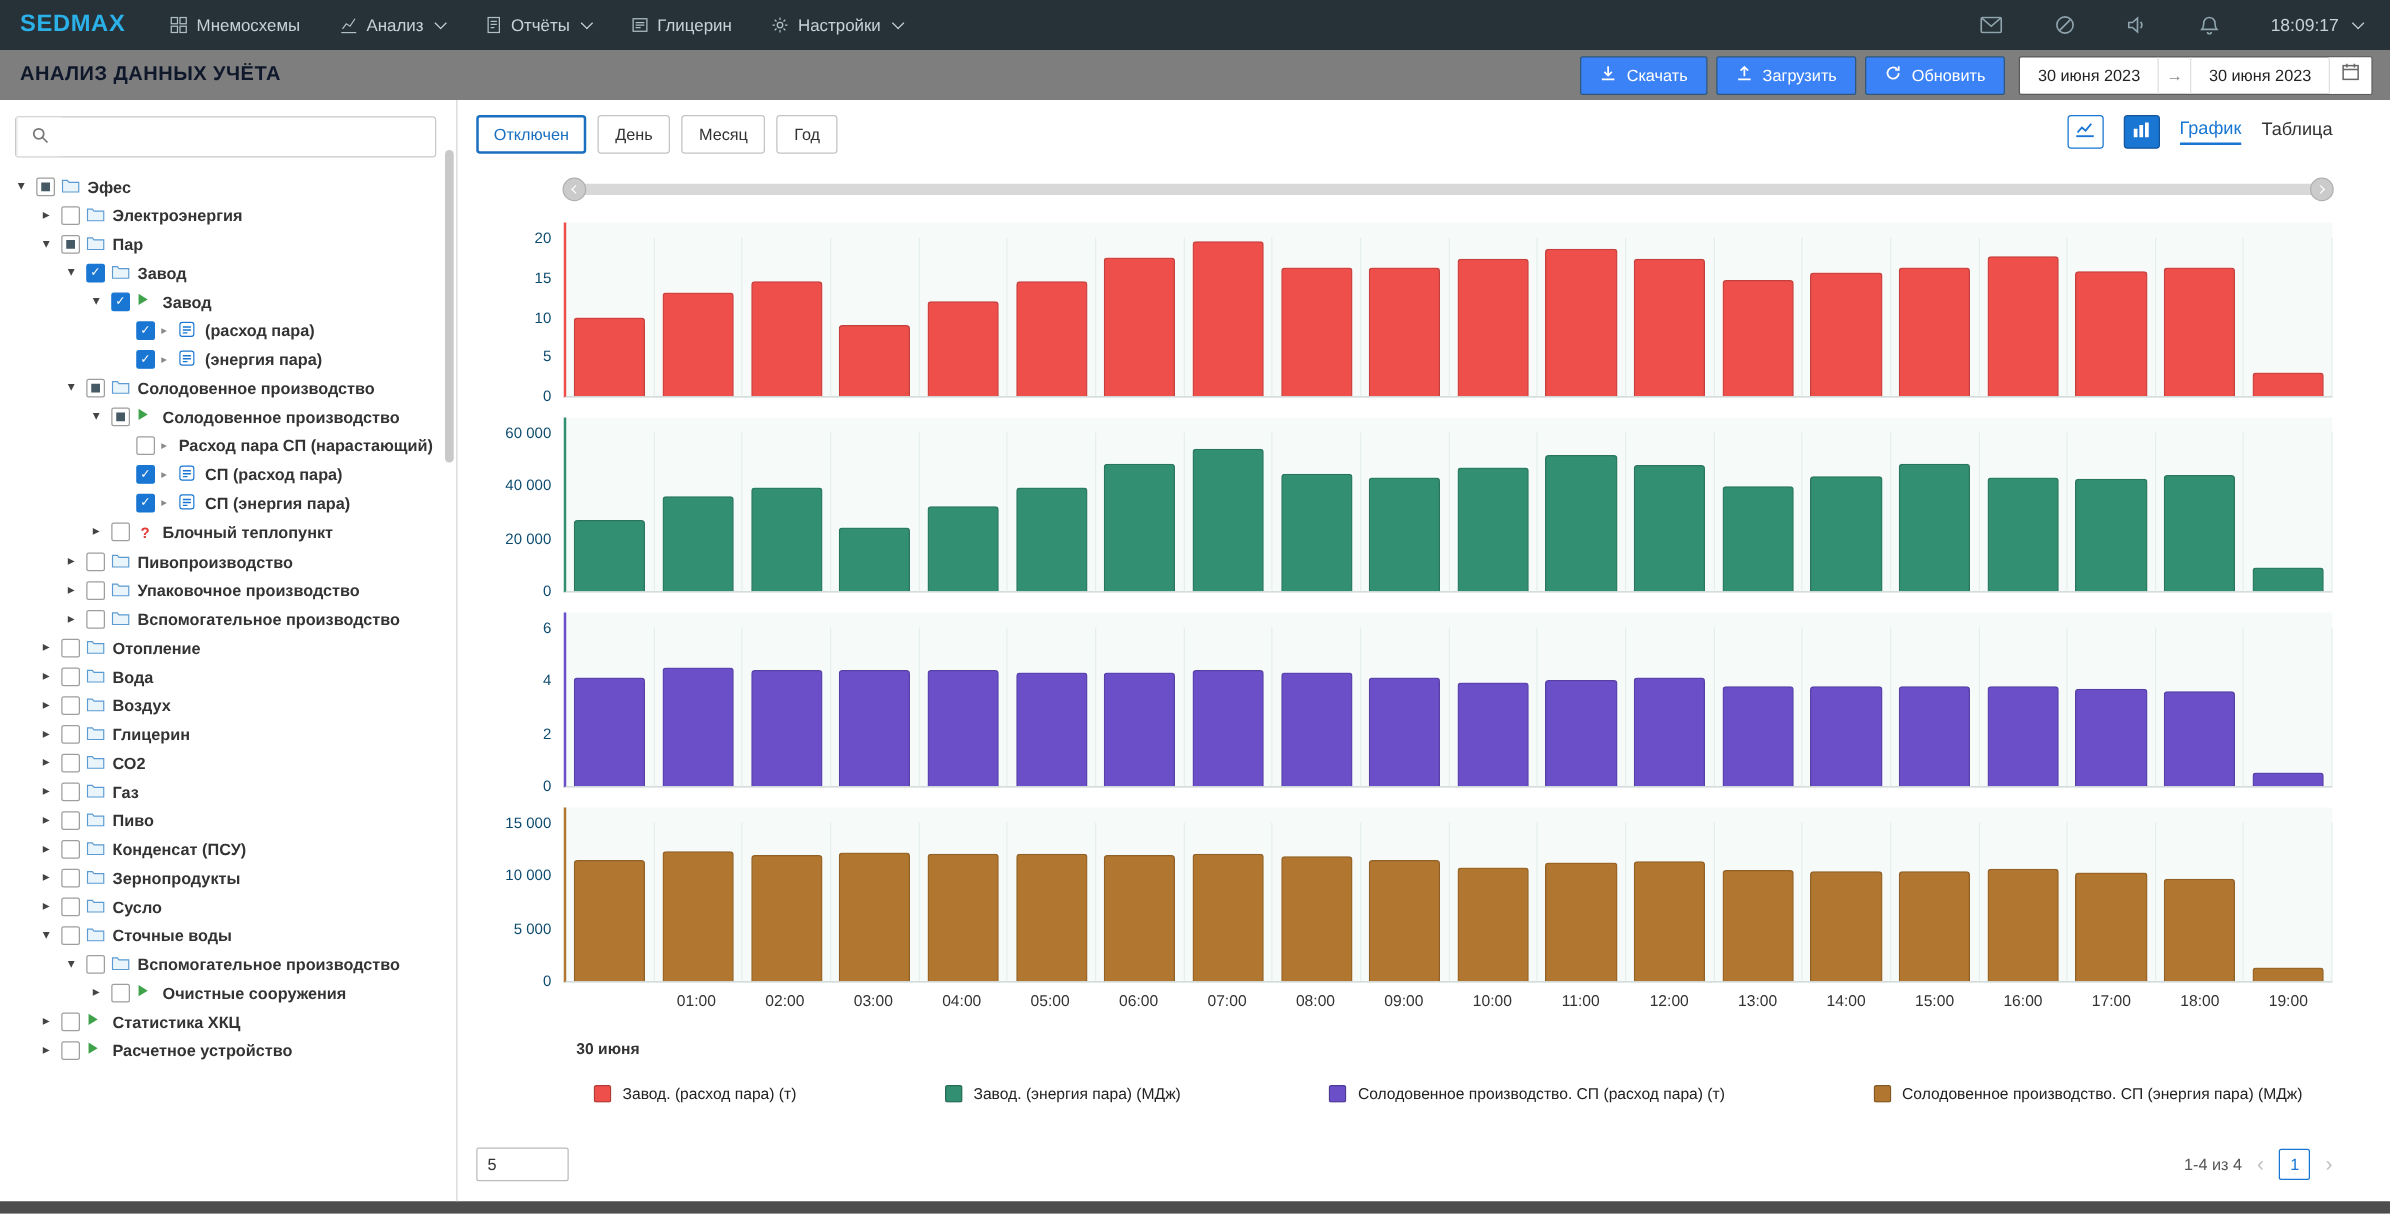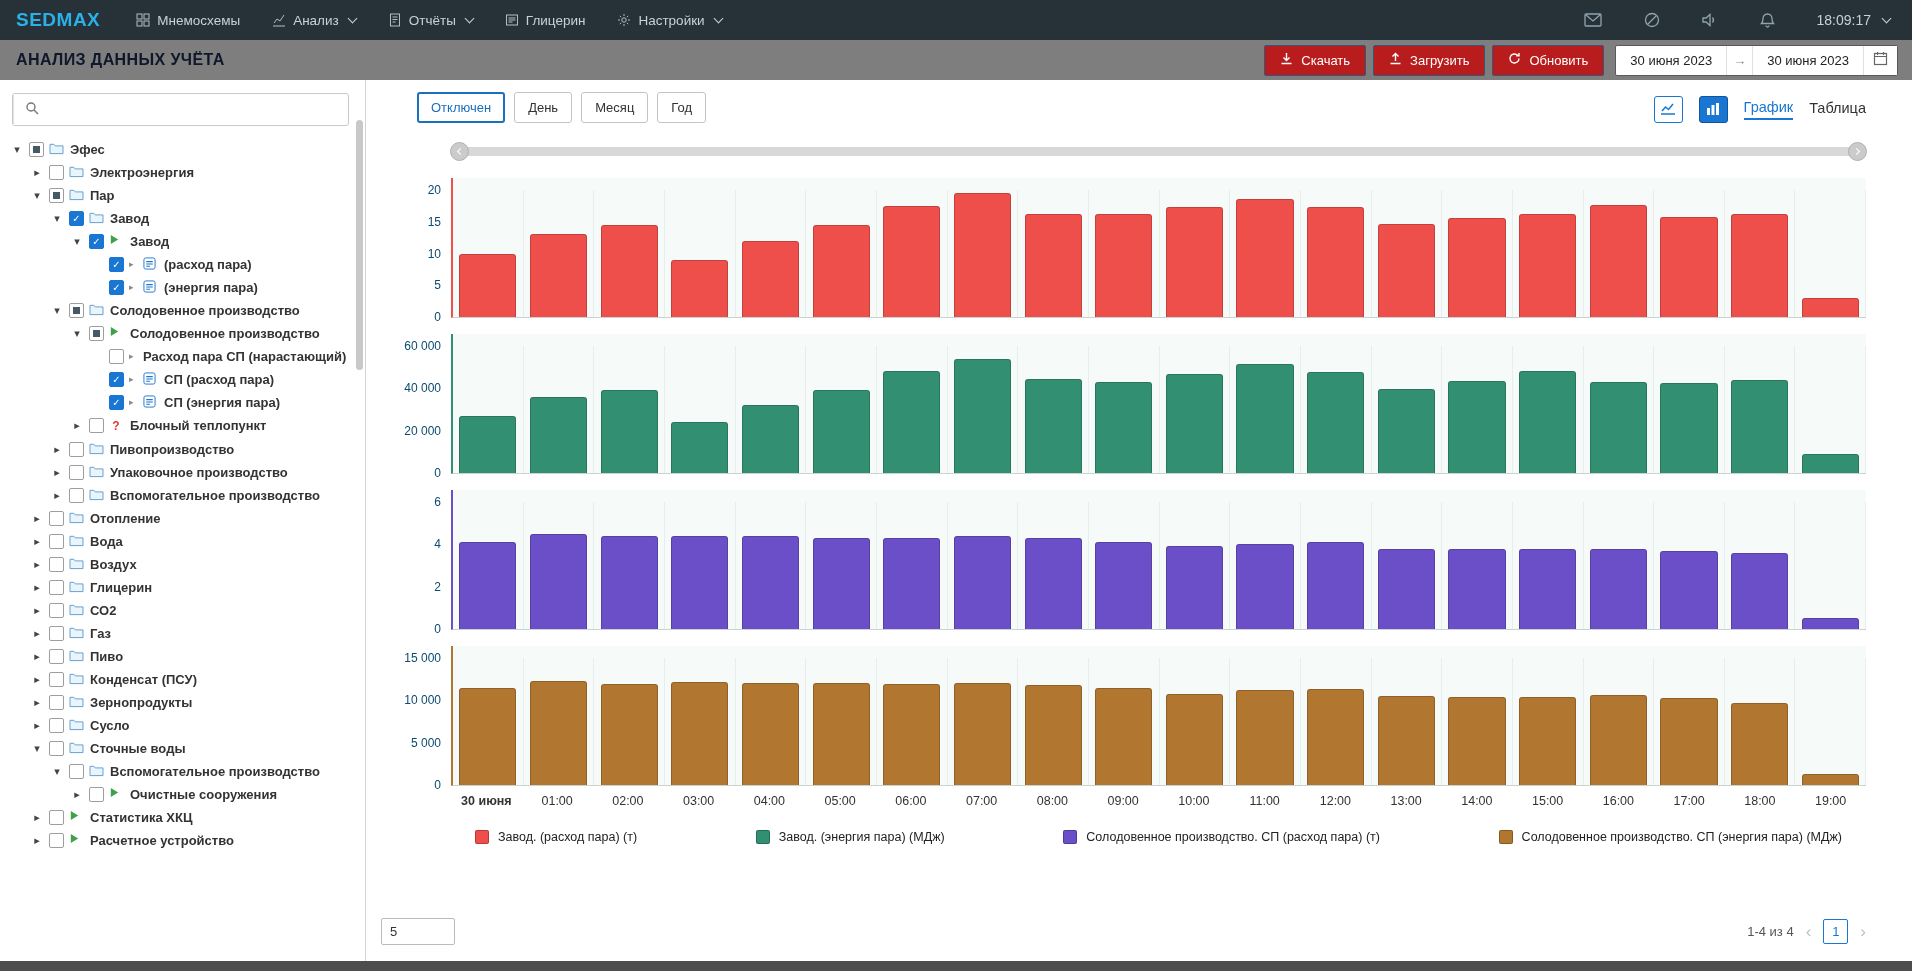--- a/index.html
+++ b/index.html
@@ -15,21 +15,21 @@
   .nav-ic{display:flex;align-items:center;}
   .chev{width:7px;height:7px;border-right:1.5px solid currentColor;border-bottom:1.5px solid currentColor;transform:rotate(45deg);display:inline-block;margin-left:3px;margin-top:-4px;}
   .nav-right{margin-left:auto;display:flex;align-items:center;gap:42px;text-align:center;}
   .status-ic{display:flex;align-items:center;cursor:pointer;}
   .nav-time{display:flex;align-items:center;gap:9px;color:#c6d2d9;font-size:14px;cursor:pointer;}
 
   
   .toolbar{height:40px;background:#7e7e7e;display:flex;align-items:center;padding:0 14px 0 16px;flex:none;}
   .page-title{color:#0f172a;font-size:16px;font-weight:700;letter-spacing:.4px;}
   .toolbar-right{margin-left:auto;display:flex;align-items:center;gap:7px;}
-  .tb-btn{background:#b91c1c;border:1px solid #2f587c;color:#fff;height:31px;padding:0 15px;font-size:13px;border-radius:2px;display:flex;gap:8px;align-items:center;cursor:pointer;font-family:inherit;}
+  .tb-btn{background:#3b82f6;border:1px solid #2f587c;color:#fff;height:31px;padding:0 15px;font-size:13px;border-radius:2px;display:flex;gap:8px;align-items:center;cursor:pointer;font-family:inherit;}
   .daterange{background:#fff;height:31px;display:flex;align-items:center;border:1px solid #5a5a5a;border-radius:2px;margin-left:4px;}
   .daterange .dt{padding:0 14px;font-size:13px;color:#222;cursor:pointer;}
   .daterange .arrow{color:#888;font-size:13px;padding:0 6px;border-left:1px solid #e0e0e0;border-right:1px solid #e0e0e0;height:100%;display:flex;align-items:center;}
   .cal-btn{width:34px;height:100%;display:flex;align-items:center;justify-content:center;border-left:1px solid #e0e0e0;cursor:pointer;background:#fff;}
 
   
   .content{flex:1;display:flex;min-height:0;background:#fff;}
   .sidebar{width:366px;flex:none;border-right:1px solid #d5d5d5;display:flex;flex-direction:column;padding-top:13px;position:relative;}
   .search-row{margin:0 16px 12px 12px;display:flex;border:1px solid #c9c9c9;border-radius:3px;height:33px;background:#fff;}
   .search-row input{flex:1;border:0;padding:0 10px;font-size:13px;outline:none;color:#333;font-family:inherit;min-width:0;}
@@ -42,21 +42,21 @@
   .cb.checked{background:#1976d2;border-color:#1976d2;color:#fff;}
   .cb.partial::after{content:"";width:7px;height:7px;background:#455a64;display:block;}
   .sub-arrow{flex:none;color:#888;font-size:9px;line-height:17px;width:9px;}
   .ticon{flex:none;display:flex;align-items:center;margin-top:1px;width:16px;}
   .q-icon{color:#e53935;font-weight:700;font-size:12px;width:14px;text-align:center;display:inline-block;}
   .tlabel{flex:1;font-weight:bold;}
   .side-scroll{position:absolute;right:2px;top:40px;width:7px;height:250px;background:#c9c9c9;border-radius:4px;}
 
   
   .main{flex:1;display:flex;flex-direction:column;padding:12px 46px 0 15px;min-width:0;}
-  .chart-controls{display:flex;align-items:flex-end;margin-bottom:16px;flex:none;margin-left:36px;}
+  .chart-controls{display:flex;align-items:flex-start;margin-bottom:16px;flex:none;}
   .modes{display:flex;gap:9px;}
   .mode-btn{height:31px;padding:0 13px;background:#fff;border:1px solid #c4c4c4;border-radius:3px;font-size:13px;color:#333;cursor:pointer;font-family:inherit;}
   .mode-btn.active{border:2px solid #1a6fbe;color:#1a6fbe;padding:0 12px;}
   .views{margin-left:auto;display:flex;align-items:center;gap:16px;}
   .icon-btn{width:29px;height:27px;border:1px solid #1976d2;background:#fff;border-radius:3px;display:flex;align-items:center;justify-content:center;cursor:pointer;}
   .icon-btn.solid{background:#1976d2;border-color:#14549b;}
   .view-graph{color:#1976d2;font-size:14.5px;border-bottom:2px solid #1976d2;padding-bottom:3px;cursor:pointer;}
   .view-table{color:#333;font-size:14.5px;cursor:pointer;padding-bottom:3px;}
 
   .slider{height:21px;margin:2px 0 16px 70px;position:relative;flex:none;}
@@ -72,21 +72,21 @@
   .yaxis-inner{position:absolute;left:0;right:10px;top:12px;bottom:1px;}
   .tick{position:absolute;right:0;font-size:12px;color:#0c4a6e;transform:translateY(50%);white-space:nowrap;}
   .plot{flex:1;background:#f6fbfa;border-bottom:1px solid #c9d4d1;border-left:2px solid #999;padding-top:12px;display:flex;min-width:0;}
   .slot{flex:1;display:flex;align-items:flex-end;justify-content:center;border-right:1px solid #e6efec;min-width:0;}
   .bar{width:82%;border-radius:3px 3px 0 0;border:1px solid rgba(0,0,0,.18);border-bottom:none;min-height:1px;}
 
   .xaxis{display:flex;margin-top:-8px;margin-bottom:8px;flex:none;}
   .yaxis-spacer{width:70px;flex:none;}
   .xlabels{flex:1;display:flex;}
   .xlabel{flex:1;text-align:center;font-size:12.5px;color:#333;white-space:nowrap;}
-  .xlabel:first-child{font-weight:700;}
+  .xlabel:first-child{font-weight:700;margin-top:38px;}
 
   .legend{display:flex;margin-left:70px;margin-top:14px;justify-content:space-between;padding:0 24px;flex:none;}
   .legend-item{display:flex;align-items:center;gap:9px;font-size:12.5px;color:#222;}
   .swatch{width:14px;height:14px;border-radius:2px;border:1px solid rgba(0,0,0,.25);flex:none;}
 
   .chart-footer{margin-top:auto;display:flex;align-items:center;padding:10px 0 16px;flex:none;}
   .pagesize{width:74px;height:27px;border:1px solid #bbb;border-radius:2px;font-size:13px;padding:0 8px;font-family:inherit;color:#333;outline:none;}
   .pager{margin-left:auto;display:flex;align-items:center;gap:12px;font-size:13px;color:#555;}
   .pg-chev{color:#c0c0c0;font-size:17px;cursor:default;line-height:1;}
   .pg-num{min-width:25px;height:25px;border:1px solid #1976d2;color:#1976d2;display:flex;align-items:center;justify-content:center;border-radius:2px;font-size:13px;cursor:pointer;}

